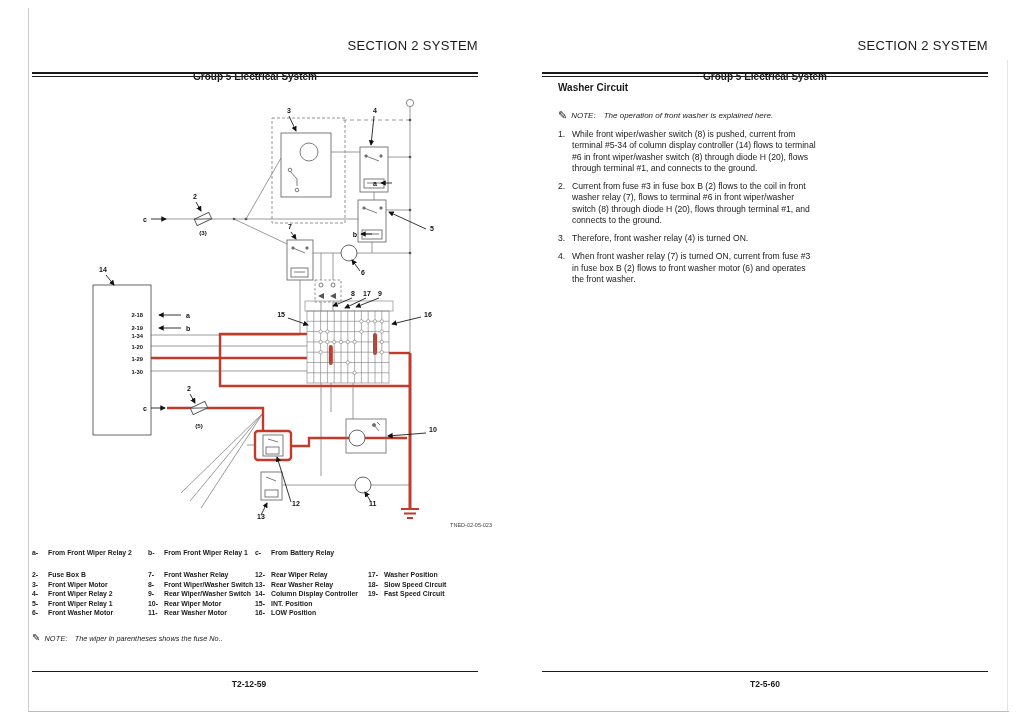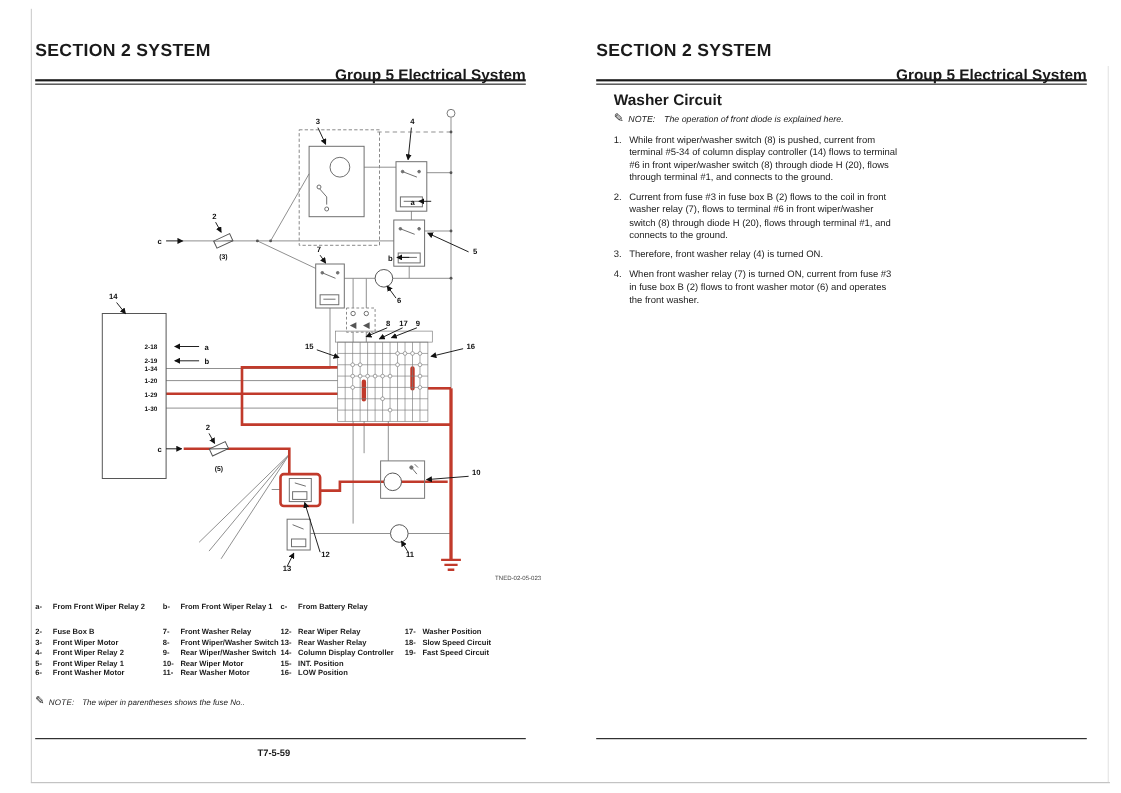--- a/index.html
+++ b/index.html
@@ -1,30 +1,30 @@
 <!DOCTYPE html>
 <html><head>
 <meta charset="utf-8">
 <style>
   html,body{margin:0;padding:0}
   body{width:1019px;height:721px;position:relative;background:#fff;color:#1a1a1a;
        font-family:"Liberation Sans",sans-serif;overflow:hidden}
   .abs{position:absolute}
-  .hdr1{font-size:16px;font-weight:bold;letter-spacing:.3px;text-align:left}
-  .hdr2{font-size:14px;font-weight:bold;text-align:right;margin-top:5px}
+  .hdr1{font-size:13px;font-weight:normal;letter-spacing:.3px;text-align:right}
+  .hdr2{font-size:10px;font-weight:bold;text-align:center;margin-top:16px}
   .dblrule{border-top:2.2px solid #1b1b1b;border-bottom:1px solid #1b1b1b;height:2.4px}
   .rule{border-top:1.4px solid #1b1b1b}
   .pgnum{font-size:8.5px;font-weight:600;text-align:center}
   .legend{font-size:6.9px;font-weight:600;line-height:9.5px;white-space:nowrap}
   .lg-key{display:inline-block;width:16px}
   .noteline{display:flex;gap:4px;align-items:flex-start;font-style:italic;font-size:7.3px}
   .noteline .pic{font-style:normal;font-size:10px;line-height:9px;transform:translateY(-1px)}
   .noteline .nlbl{letter-spacing:.2px;margin-right:3px}
   .rcol{width:258px}
-  .rtitle{font-size:14px;font-weight:bold;margin-bottom:6px}
+  .rtitle{font-size:10px;font-weight:bold;margin-bottom:18px}
   .rnote{display:flex;gap:4px;align-items:flex-start;font-style:italic;font-size:8px;margin-bottom:8px}
   .rnote .pic{font-style:normal;font-size:11px;line-height:10px;transform:translateY(-1px)}
   .rnote .nlbl{margin-right:4px}
   .steps{list-style:none;margin:0;padding:0;font-size:8.6px;line-height:1.31}
   .steps li{display:flex;margin-bottom:7px}
   .steps .snum{width:14px;flex:none}
   svg text{font-family:"Liberation Sans",sans-serif;fill:#111;font-weight:bold;font-size:7px}
   svg text.t6{font-size:6.2px}
   svg text.term{font-size:5.8px;font-weight:600}
   svg text.dwg{font-size:5.5px;font-weight:normal;fill:#444}
@@ -302,34 +302,34 @@
     </div>
   </div>
 
   <div class="abs noteline" style="left:0;top:634px;width:420px">
     <span class="pic">✎</span>
     <span class="nlbl">NOTE:</span>
     <span>The wiper in parentheses shows the fuse No..</span>
   </div>
 
   <div class="abs rule" style="left:0;top:671px;width:446px"></div>
-  <div class="abs pgnum" style="left:0;top:679px;width:434px">T7-5-59</div>
+  <div class="abs pgnum" style="left:0;top:679px;width:434px">T2-12-59</div>
 </div>
 
 <div class="abs" style="left:542px;top:0;width:446px;height:721px">
   <div class="abs hdr1" style="left:0;top:38px;width:446px">SECTION 2 SYSTEM</div>
   <div class="abs hdr2" style="left:0;top:55px;width:446px">Group 5 Electrical System</div>
   <div class="abs dblrule" style="left:0;top:72px;width:446px"></div>
 
   <div class="abs rcol" style="left:16px;top:82px">
     <div class="rtitle">Washer Circuit</div>
     <div class="rnote">
       <span class="pic">✎</span>
       <span class="nlbl">NOTE:</span>
-      <span>The operation of front diode is explained here.</span>
+      <span>The operation of front washer is explained here.</span>
     </div>
     <ol class="steps">
       <li>
         <span class="snum">1.</span>
         <span>While front wiper/washer switch (8) is pushed, current from terminal #5-34 of column display controller (14) flows to terminal #6 in front wiper/washer switch (8) through diode H (20), flows through terminal #1, and connects to the ground.</span>
       </li>
       <li>
         <span class="snum">2.</span>
         <span>Current from fuse #3 in fuse box B (2) flows to the coil in front washer relay (7), flows to terminal #6 in front wiper/washer switch (8) through diode H (20), flows through terminal #1, and connects to the ground.</span>
       </li>
@@ -338,13 +338,14 @@
         <span>Therefore, front washer relay (4) is turned ON.</span>
       </li>
       <li>
         <span class="snum">4.</span>
         <span>When front washer relay (7) is turned ON, current from fuse #3 in fuse box B (2) flows to front washer motor (6) and operates the front washer.</span>
       </li>
     </ol>
   </div>
 
   <div class="abs rule" style="left:0;top:671px;width:446px"></div>
+  <div class="abs pgnum" style="left:0;top:679px;width:446px">T2-5-60</div>
 </div>
 
 </body></html>

